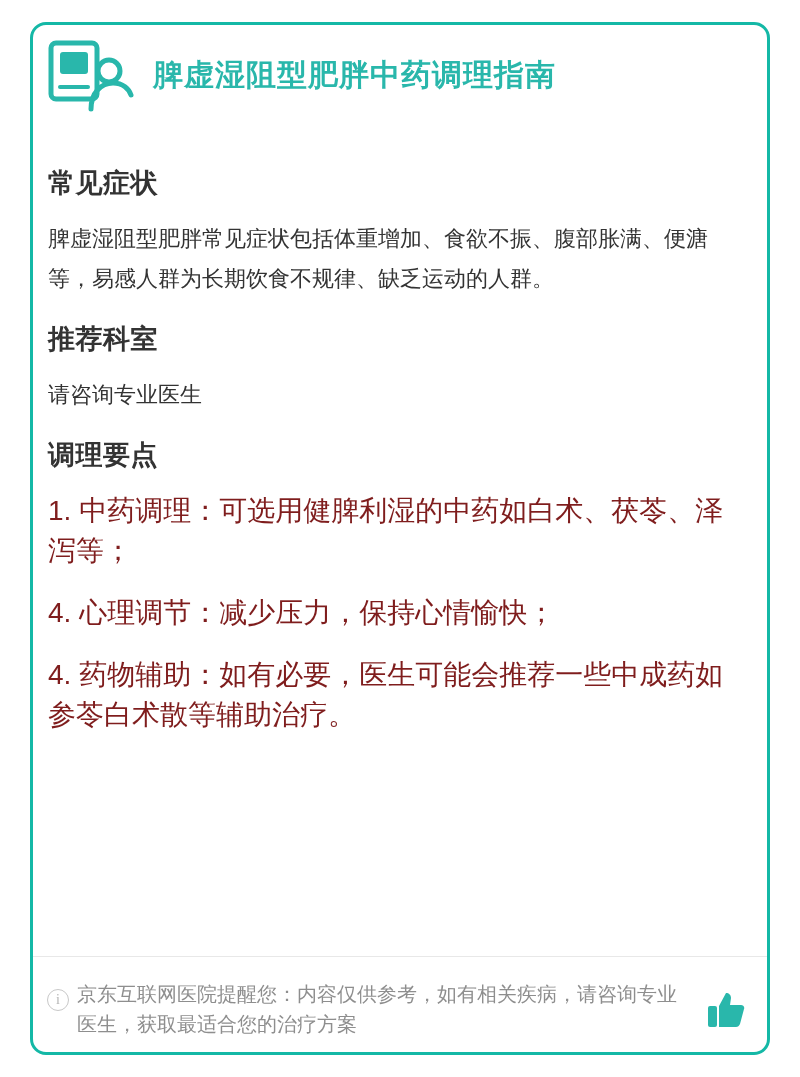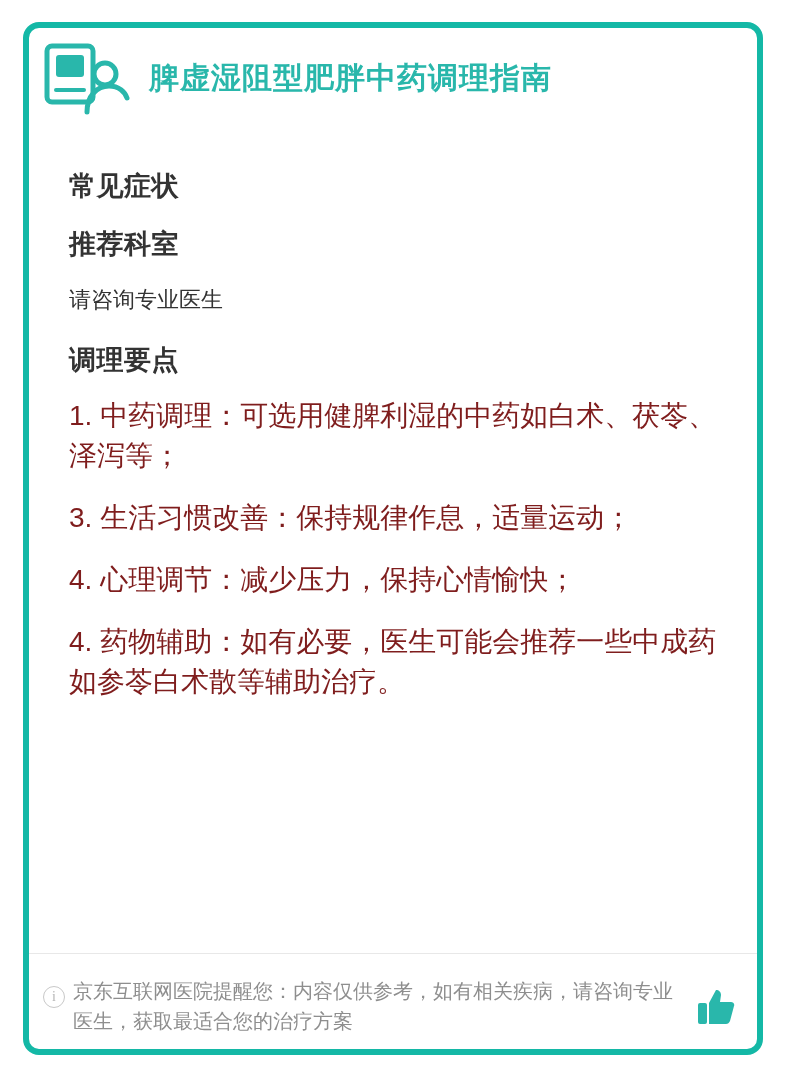--- a/index.html
+++ b/index.html
@@ -9,26 +9,26 @@
   }
   body {
     width: 800px;
     height: 1077px;
     background: #ffffff;
     font-family: "Liberation Sans", sans-serif;
     position: relative;
   }
   .card {
     position: absolute;
-    left: 23px;
+    left: 30px;
     top: 22px;
     width: 740px;
     height: 1033px;
     background: #ffffff;
-    border: 6px solid #14b8a6;
+    border: 3px solid #14b8a6;
     border-radius: 16px;
     overflow: hidden;
   }
   .header {
     position: relative;
     height: 92px;
   }
   .title {
     position: absolute;
     left: 120px;
@@ -40,21 +40,21 @@
     white-space: nowrap;
   }
   .doc-icon {
     position: absolute;
     left: 12px;
     top: 10px;
     width: 92px;
     height: 82px;
   }
   .content {
-    padding: 18px 28px 0 40px;
+    padding: 18px 28px 0 15px;
   }
   h2.section {
     font-size: 27px;
     font-weight: bold;
     color: #333333;
     margin: 22px 0 18px 0;
     letter-spacing: 0.5px;
   }
   h2.section.first { margin-top: 30px; }
   p.body {
@@ -123,28 +123,28 @@
         <path d="M46 74 c0 -16 10 -26 22 -26 c10 0 16 6 18 12" fill="none" stroke="#29b7ab" stroke-width="5" stroke-linecap="round"></path>
         <circle cx="64" cy="36" r="11" fill="none" stroke="#29b7ab" stroke-width="5"></circle>
       </svg>
     </div>
     <div class="title">脾虚湿阻型肥胖中药调理指南</div>
   </div>
 
   <div class="content">
 
     <h2 class="section first">常见症状</h2>
+    <p class="body">脾虚湿阻型肥胖常见症状包括体重增加、食欲不振、腹部胀满、便溏等，易感人群为长期饮食不规律、缺乏运动的人群。</p>
 
     <h2 class="section">推荐科室</h2>
     <p class="body">请咨询专业医生</p>
 
     <h2 class="section">调理要点</h2>
 
     <p class="item">1. 中药调理：可选用健脾利湿的中药如白术、茯苓、泽泻等；</p>
-    <p class="item">3. 生活习惯改善：保持规律作息，适量运动；</p>
     <p class="item">4. 心理调节：减少压力，保持心情愉快；</p>
     <p class="item">4. 药物辅助：如有必要，医生可能会推荐一些中成药如参苓白术散等辅助治疗。</p>
 
   </div>
 
   <div class="footer">
     <div class="footer-icon">i</div>
     <div class="footer-text">京东互联网医院提醒您：内容仅供参考，如有相关疾病，请咨询专业医生，获取最适合您的治疗方案</div>
     <div class="thumb">
       <svg width="44" height="42" viewBox="0 0 44 42" xmlns="http://www.w3.org/2000/svg">

